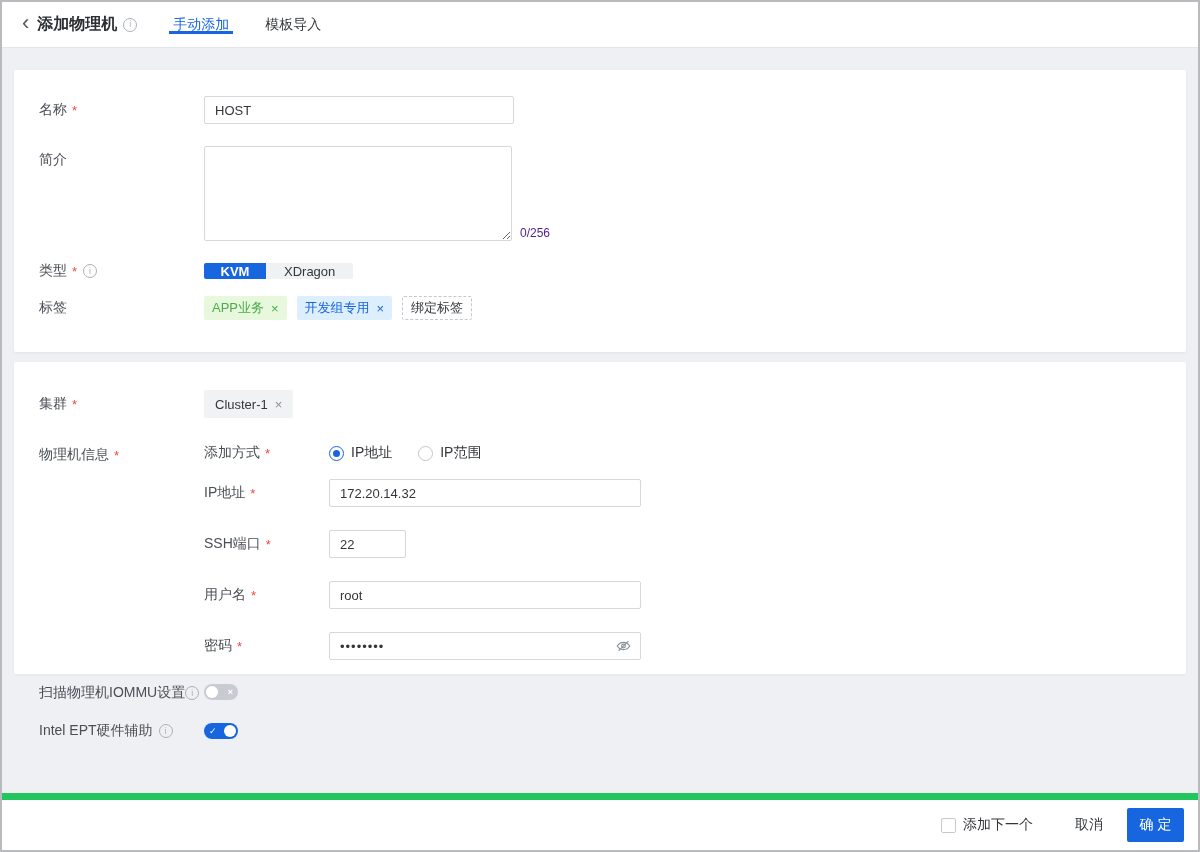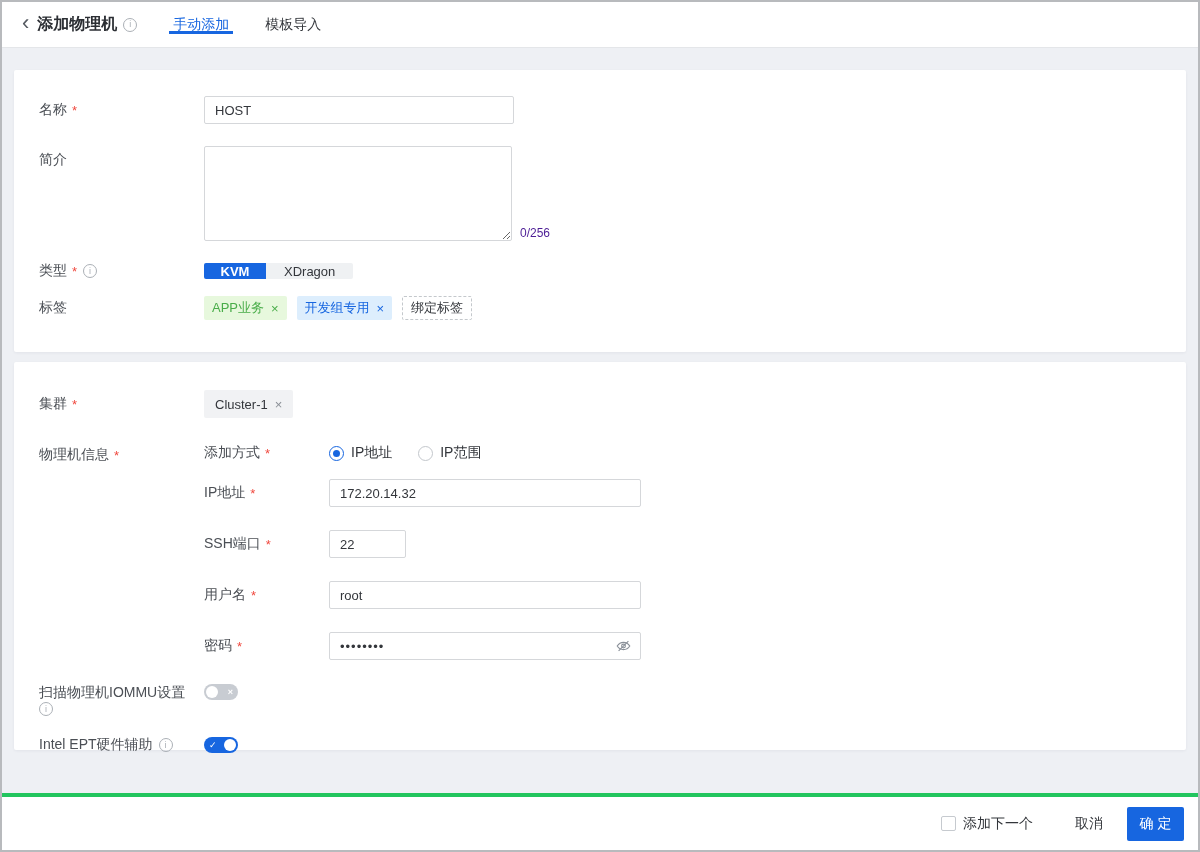--- a/index.html
+++ b/index.html
@@ -43,21 +43,21 @@
   }
 
   
   .content { flex:1 1 auto; padding:22px 12px 0; background:#eef0f4; overflow:hidden; }
   .card {
     background:#fff; border-radius:2px;
     box-shadow:0 1px 3px rgba(30,40,60,.06);
     padding:26px 25px 0;
   }
   .card1 { height:282px; }
-  .card2 { height:388px; margin-top:10px; padding-top:28px; }
+  .card2 { height:312px; margin-top:10px; padding-top:28px; }
 
   .row { display:flex; align-items:center; }
   .row.top { align-items:flex-start; }
   .flabel {
     flex:0 0 165px; width:165px; color:#4b4f55; font-size:14px;
     display:flex; align-items:center; gap:5px; padding-right:12px; flex-wrap:wrap;
   }
   .flabel .lbl-text { white-space:nowrap; }
   .req { color:#f0483e; font-size:13px; margin-left:0; }
   .sublabel { flex:0 0 125px; width:125px; }
@@ -148,26 +148,26 @@
   }
   .toggle.off { background:#c8ccd2; }
   .toggle.off .knob { left:2px; }
   .toggle.off .mark { right:5px; }
   .toggle.on { background:#1766e0; }
   .toggle.on .knob { right:2px; }
   .toggle.on .mark { left:5px; }
 
   .iommu-label { align-items:flex-start; }
   .iommu-label .flabel { padding-top:0; }
-  .label-2line { display:flex; flex-direction:column; gap:0; }
+  .label-2line { display:flex; flex-direction:row; gap:0; }
   .label-2line .line { display:flex; align-items:center; gap:5px; }
 
   
   .footer {
-    flex:0 0 57px; height:57px; background:#fff; border-top:4px solid #22c55e;
+    flex:0 0 57px; height:57px; background:#fff; border-top:7px solid #22c55e;
     display:flex; align-items:center; justify-content:flex-end; padding-right:14px;
   }
   .checkbox-wrap { display:flex; align-items:center; cursor:pointer; }
   .checkbox {
     width:15px; height:15px; border:1px solid #c6cacf; border-radius:2px; background:#fff;
     margin-right:7px; flex:0 0 auto;
   }
   .checkbox-label { font-size:14px; color:#33363b; }
   .cancel-btn {
     background:none; border:none; font-size:14px; color:#33363b; cursor:pointer;

